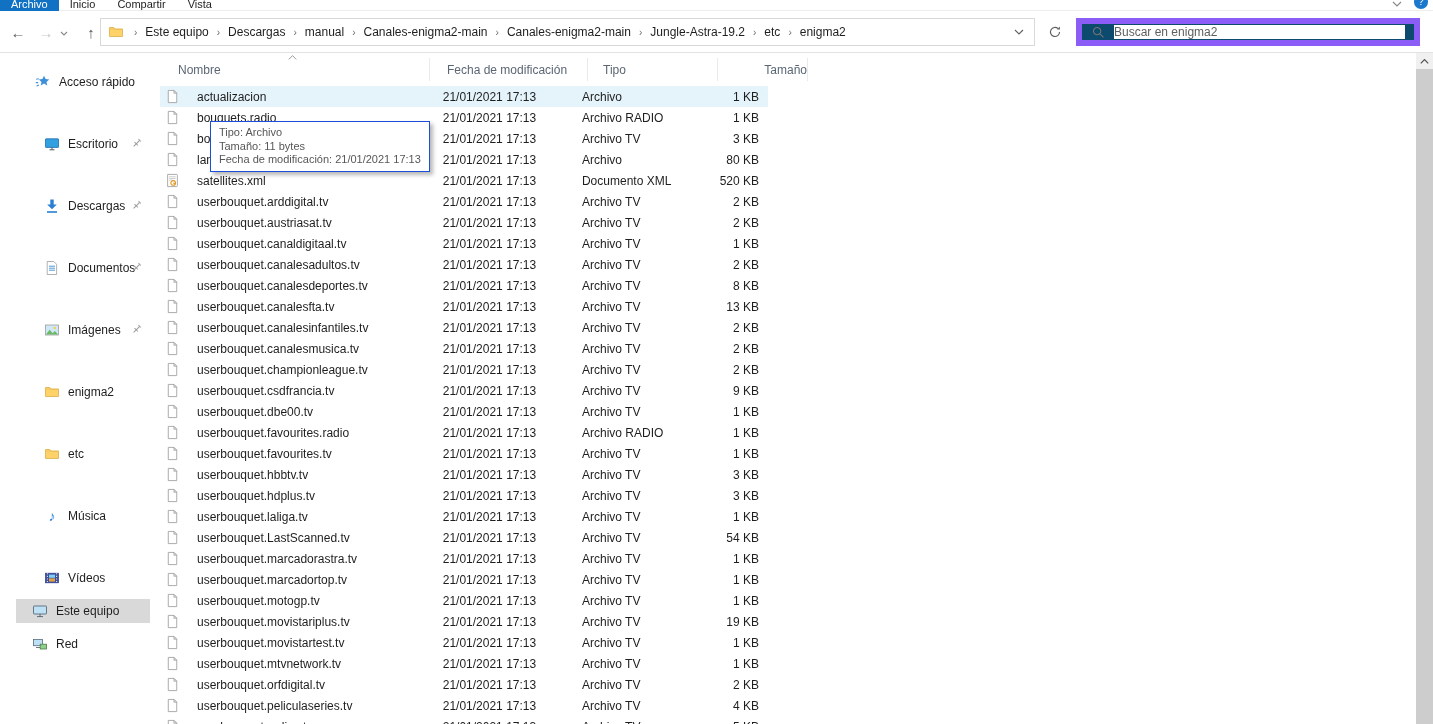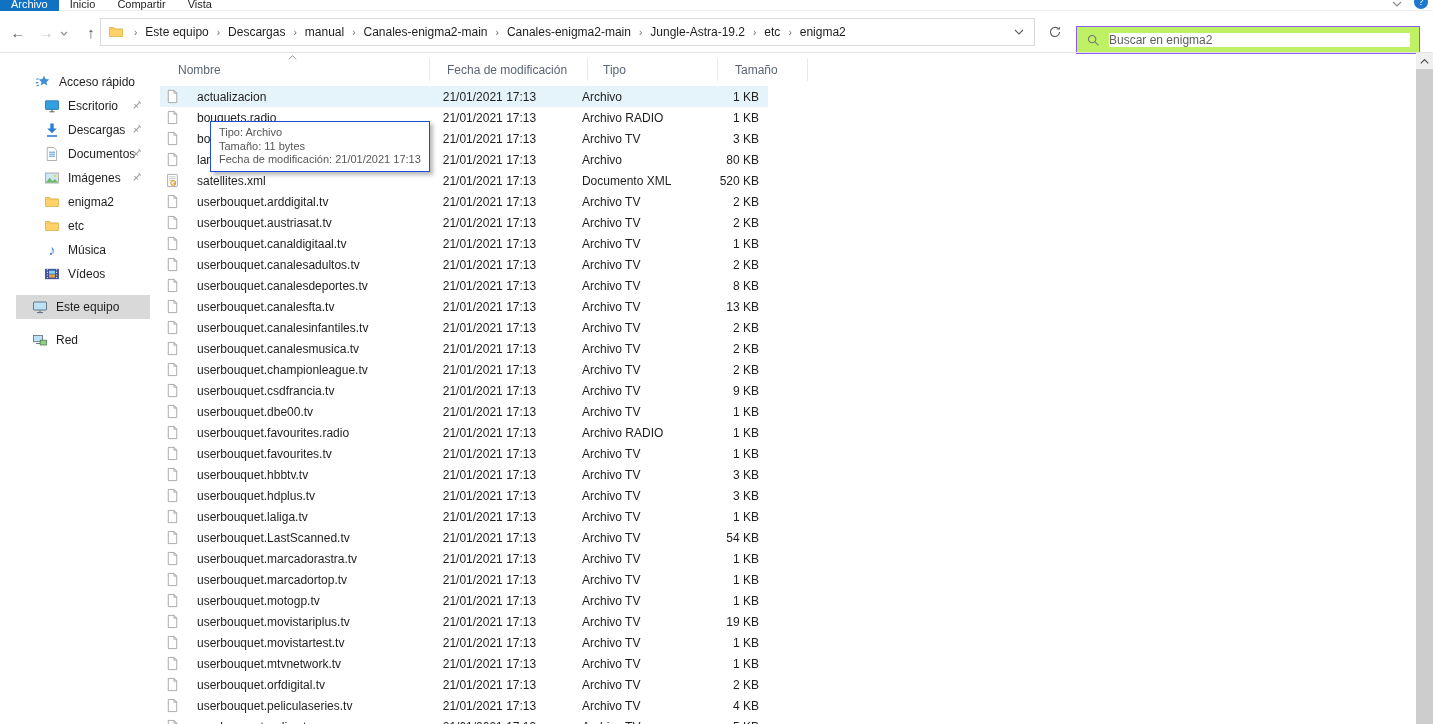--- a/index.html
+++ b/index.html
@@ -30,41 +30,41 @@
   .nav-up   { width:26px; color:#5c5c5c; }
   .addressbar { position:absolute; left:100px; top:6px; width:935px; height:28px;
                 border:1px solid #d9d9d9; background:#fff; display:flex; align-items:center; }
   .addr-folder { width:16px; height:16px; margin:0 3px 0 7px; flex:0 0 16px; }
   .crumb { padding:0 1px; white-space:nowrap; cursor:default; }
   .crumb-sep { color:#6d6d6d; padding:0 7px; font-size:10px; }
   .addr-chevron { margin-left:auto; width:30px; display:flex; justify-content:center; align-items:center; height:100%; }
   .refresh-btn { position:absolute; left:1041px; top:6px; width:28px; height:28px;
                  display:flex; align-items:center; justify-content:center; }
   .searchbox { position:absolute; left:1076px; top:6px; width:344px; height:28px;
-               border:1px solid #8b5cf6; background:#bef264; display:flex; align-items:center; padding:0 9px; gap:9px;margin-top:8px; }
+               border:6px solid #8b5cf6; background:#0c4a6e; display:flex; align-items:center; padding:0 9px; gap:9px; }
   .searchbox input { border:none; outline:none; width:100%; font:inherit; color:#1e1e1e; }
   .searchbox input::placeholder { color:#5f5f5f; opacity:1; }
   .toolbar-divider { position:absolute; top:52px; left:0; right:0; height:1px; background:#e3e3e3; }
 
   
   .sidebar { position:absolute; top:53px; left:0; width:150px; bottom:0; background:#fff; padding-top:17px;padding-left:16px; }
   .side-item { height:24px; display:flex; align-items:center; gap:8px; position:relative; cursor:default; }
   .side-item .ic { width:16px; height:16px; flex:0 0 16px; display:flex; align-items:center; justify-content:center; }
   .indent-root { padding-left:19px; }
-  .indent-child { padding-left:28px; }
+  .indent-child { padding-left:28px;margin-top:38px; }
   .indent-top { padding-left:16px; }
   .side-item.selected { background:#d9d9d9; }
   .pin { position:absolute; right:7px; top:5px; width:13px; height:13px; }
   .side-gap { height:9px; }
 
   
   .list-header { position:absolute; left:160px; top:58px; height:24px; display:flex; color:#5b6675; z-index:2; }
   .hcell { padding:5px 0 0 8px; border-right:1px solid #eaeaea; height:23px; cursor:default;margin-left:10px; }
   .hc-name { width:260px; } .hc-date { width:148px; padding-left:7px; }
-  .hc-type { width:120px; padding-left:5px; } .hc-size { width:80px; padding-left:7px; }
+  .hc-type { width:120px; padding-left:5px; } .hc-size { width:80px; padding-left:7px;text-align:right; }
   .sort-caret { position:absolute; left:288px; top:55px; z-index:3; }
 
   .rows { position:absolute; left:160px; top:86px; width:608px; bottom:0; overflow:hidden; z-index:1; }
   .row { height:21px; display:flex; align-items:center; }
   .row.hover { background:#e5f3fb; }
   .c-name { width:260px; display:flex; align-items:center; gap:17px; padding-left:5px;
             overflow:hidden; white-space:nowrap; }
   .c-date { width:148px; padding-left:7px; white-space:nowrap;margin-left:28px; }
   .c-type { width:120px; padding-left:5px; white-space:nowrap; }
   .c-size { width:80px; text-align:right; padding-right:9px; white-space:nowrap; }

